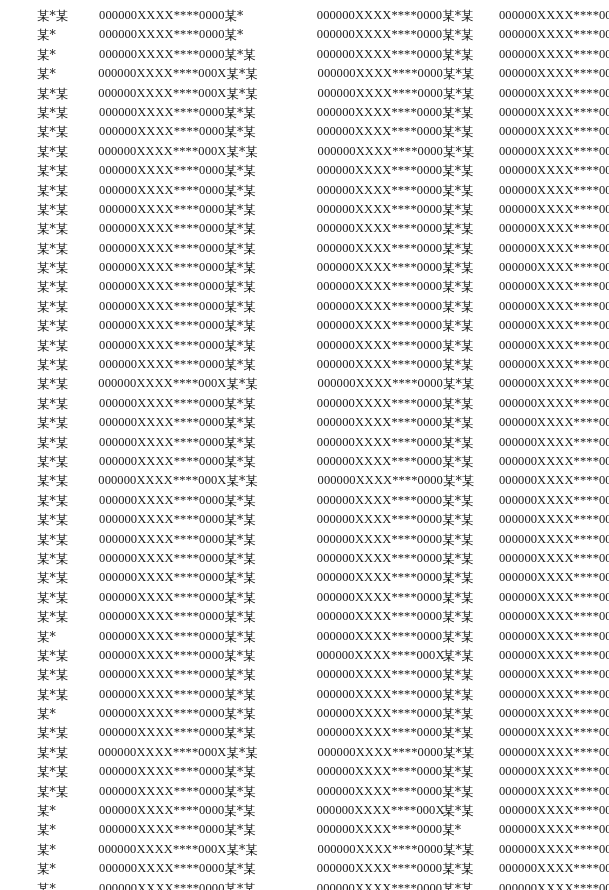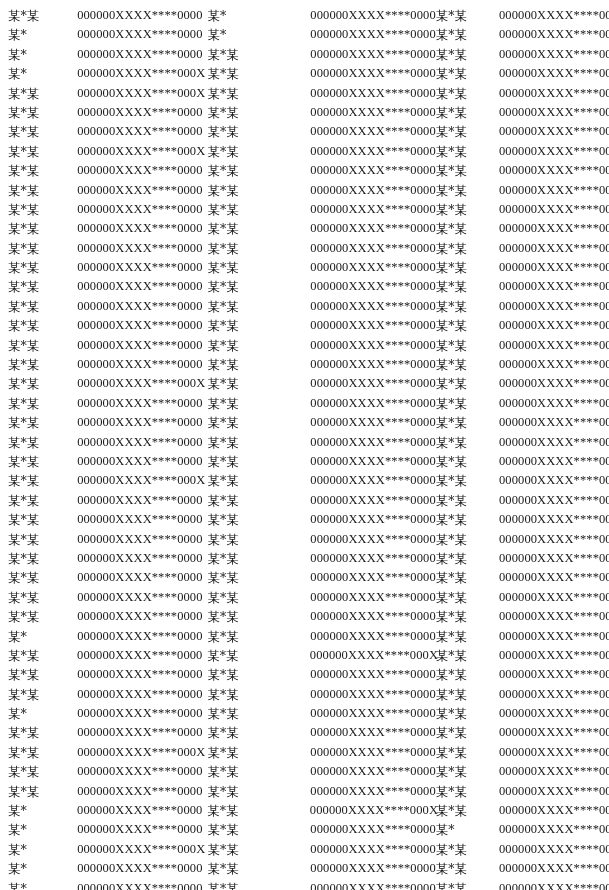--- a/index.html
+++ b/index.html
@@ -12,20 +12,21 @@
       position: relative;
       padding-top: 6px;
       padding-left: 8px;
     }
     .row {
       display: flex;
       height: 19.4px;
       line-height: 19.4px;
       font-size: 12.5px;
       white-space: nowrap;
+      margin-left: 29px;
     }
     .name { display: inline-block; }
     .id {
       display: inline-block;
       font-family: "Liberation Serif", "DejaVu Serif", serif;
       font-size: 12.5px;
       letter-spacing: 0.1px;
     }
     .c1n { width: 70px; }
     .c1i { width: 132px; }

